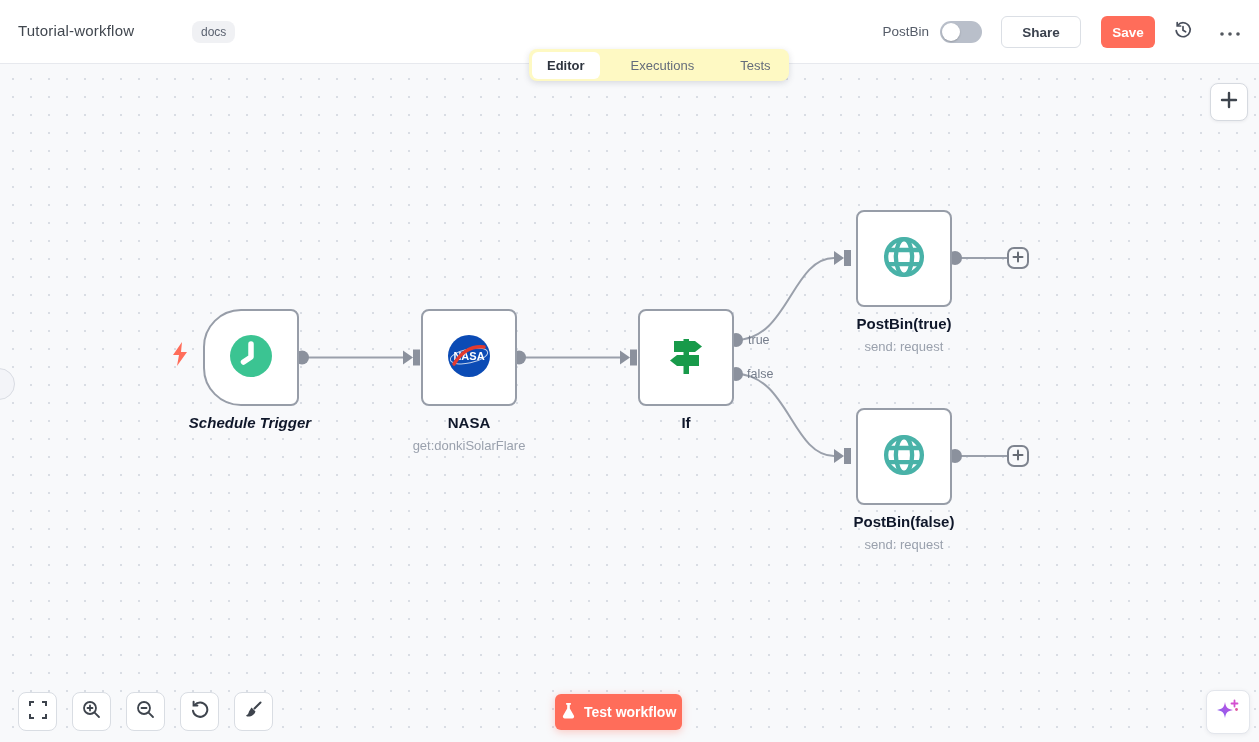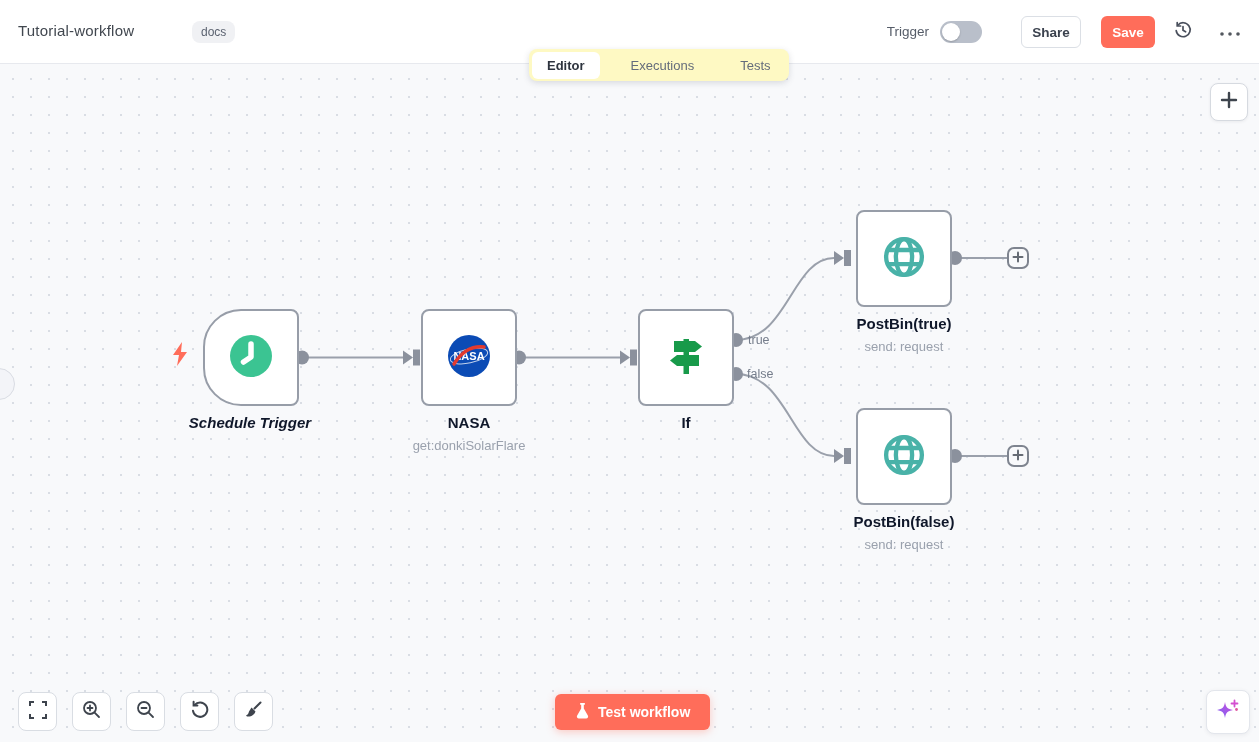--- a/index.html
+++ b/index.html
@@ -11,21 +11,21 @@
     background:#ffffff; border-bottom:1px solid #e7e9ee; z-index:30; }
   .wf-title { position:absolute; left:18px; top:22px; font-size:15px; color:#41474f;
     font-weight:400; letter-spacing:.2px; }
   .wf-tag { position:absolute; left:192px; top:21px; background:#f0f1f4; color:#5b6270;
     font-size:12px; padding:4px 9px; border-radius:8px; }
   .status-label { position:absolute; right:330px; top:24px; font-size:13.5px; color:#555c68; }
   .toggle { position:absolute; right:277px; top:21px; width:42px; height:22px;
     background:#b9bfca; border-radius:11px; cursor:pointer; }
   .toggle .knob { position:absolute; left:2px; top:2px; width:18px; height:18px;
     background:#ffffff; border-radius:50%; box-shadow:0 1px 2px rgba(0,0,0,.2); }
-  .btn-share { position:absolute; right:178px; top:16px; width:60px; height:32px;
+  .btn-share { position:absolute; right:178px; top:16px; width:80px; height:32px;
     background:#fff; border:1px solid #dbdfe5; border-radius:6px; font-size:13.5px;
     font-weight:700; color:#3b424e; display:flex; align-items:center; justify-content:center;
     cursor:pointer; }
   .btn-save { position:absolute; right:104px; top:16px; width:54px; height:32px;
     background:#ff6d5a; border:none; border-radius:6px; font-size:13.5px; font-weight:700;
     color:#fff; display:flex; align-items:center; justify-content:center; cursor:pointer; }
   .history-btn { position:absolute; right:64px; top:20px; width:24px; height:24px;
     cursor:pointer; display:flex; align-items:center; justify-content:center; }
   .dots-btn { position:absolute; right:16px; top:22px; width:26px; height:20px;
     cursor:pointer; display:flex; align-items:center; justify-content:center; }
@@ -67,36 +67,36 @@
     cursor:pointer; display:flex; align-items:center; justify-content:center;
     box-shadow:0 1px 3px rgba(60,66,80,.08); }
 
   .half-orb { position:absolute; left:-17px; top:368px; width:32px; height:32px;
     border:1px solid #d9dce3; border-radius:50%; background:#f3f4f8; z-index:8; }
 
   
   .ctl-btn { position:absolute; top:692px; width:39px; height:39px; background:#fff;
     border:1px solid #d9dde3; border-radius:8px; z-index:20; cursor:pointer;
     display:flex; align-items:center; justify-content:center; }
-  .test-btn { position:absolute; left:555px; top:694px; height:36px; padding:0 20px;
+  .test-btn { position:absolute; left:555px; top:694px; height:36px; padding:0 6px;
     background:#ff6d5a; border:none; border-radius:6px; z-index:20; cursor:pointer;
     display:flex; align-items:center; gap:8px; color:#fff; font-size:14px;
     font-weight:700; box-shadow:0 2px 8px rgba(255,109,90,.35); }
   .ai-btn { position:absolute; left:1206px; top:690px; width:44px; height:44px;
     background:#fff; border:1px solid #e3e6ec; border-radius:8px; z-index:20;
     cursor:pointer; display:flex; align-items:center; justify-content:center;
     box-shadow:0 1px 4px rgba(60,66,80,.08); }
 </style>
 </head>
 <body>
 
 <div class="topbar">
   <div class="wf-title">Tutorial-workflow</div>
   <div class="wf-tag">docs</div>
-  <span class="status-label">Trigger</span>
+  <span class="status-label">PostBin</span>
   <div class="toggle">
     <div class="knob"></div>
   </div>
   <button class="btn-share">Share</button>
   <button class="btn-save">Save</button>
   <div class="history-btn">
     <span>
       <svg width="20" height="20" viewBox="0 0 20 20" fill="none" stroke="#494f5c" stroke-width="1.7" stroke-linecap="round">
         <path d="M4.8,5.2 A7,7 0 1 1 3.2,10.6"></path>
         <polyline points="4.2,2.6 4.2,6 7.6,6" fill="none"></polyline>

